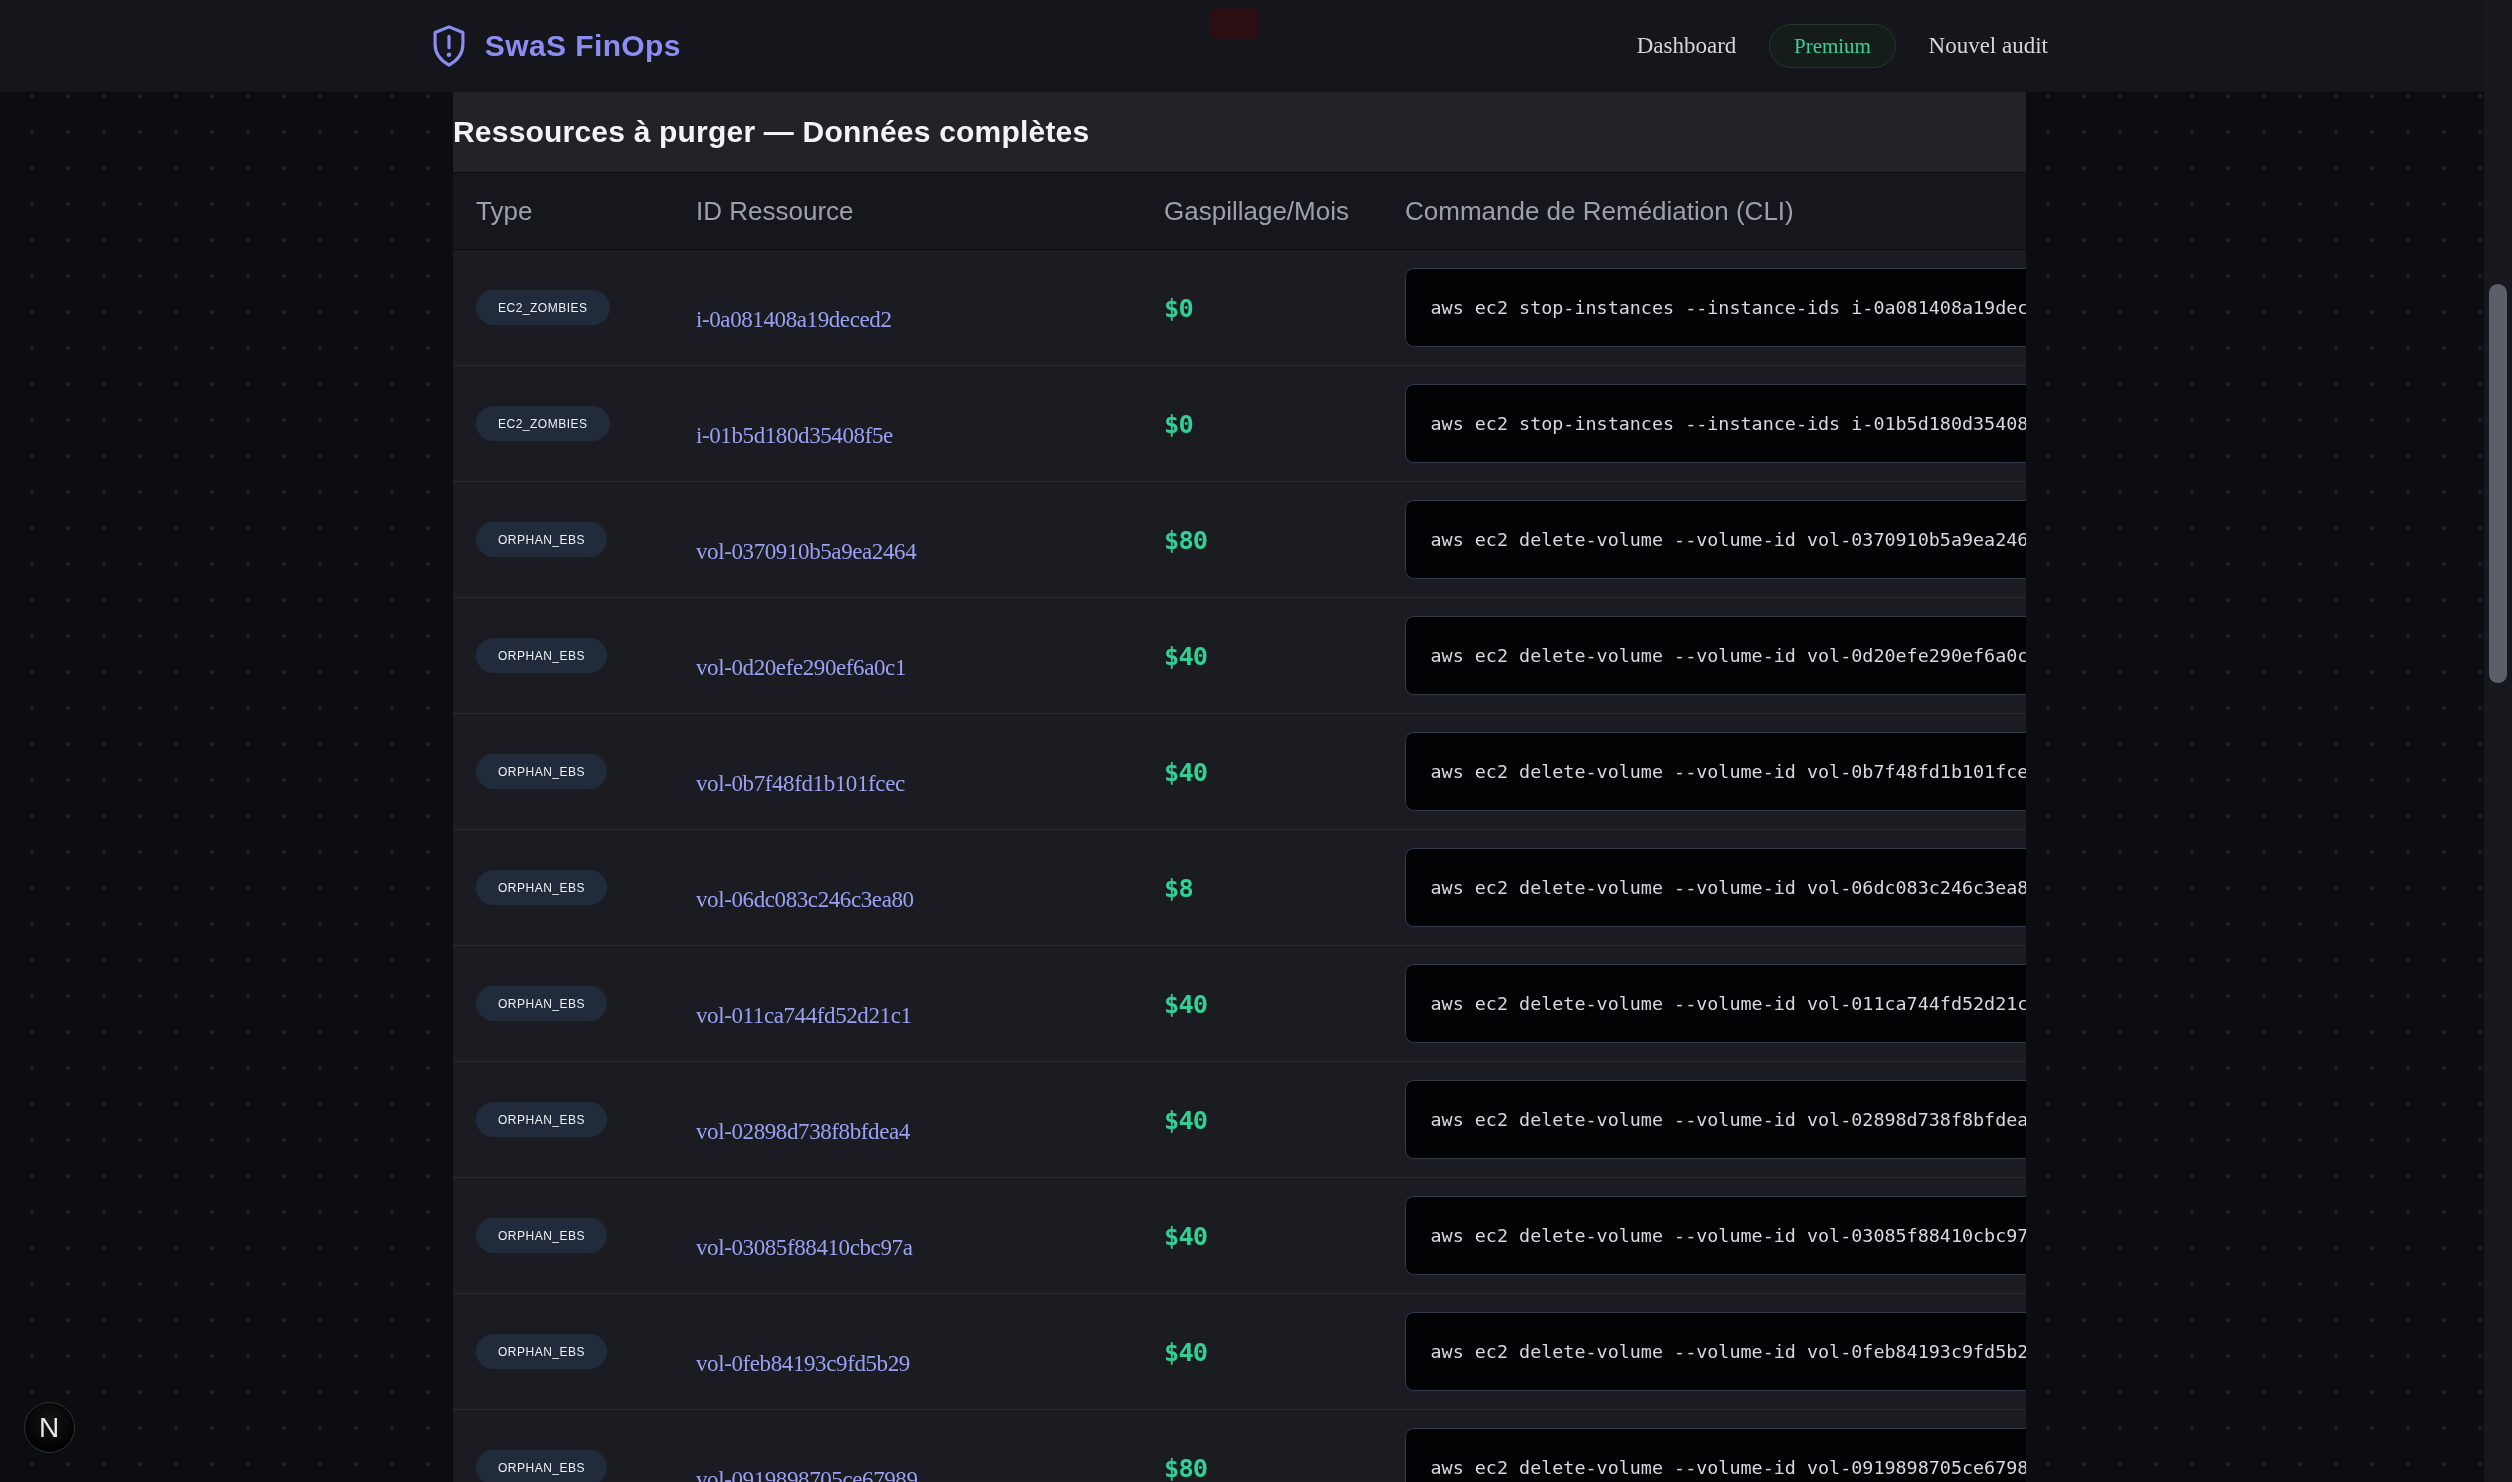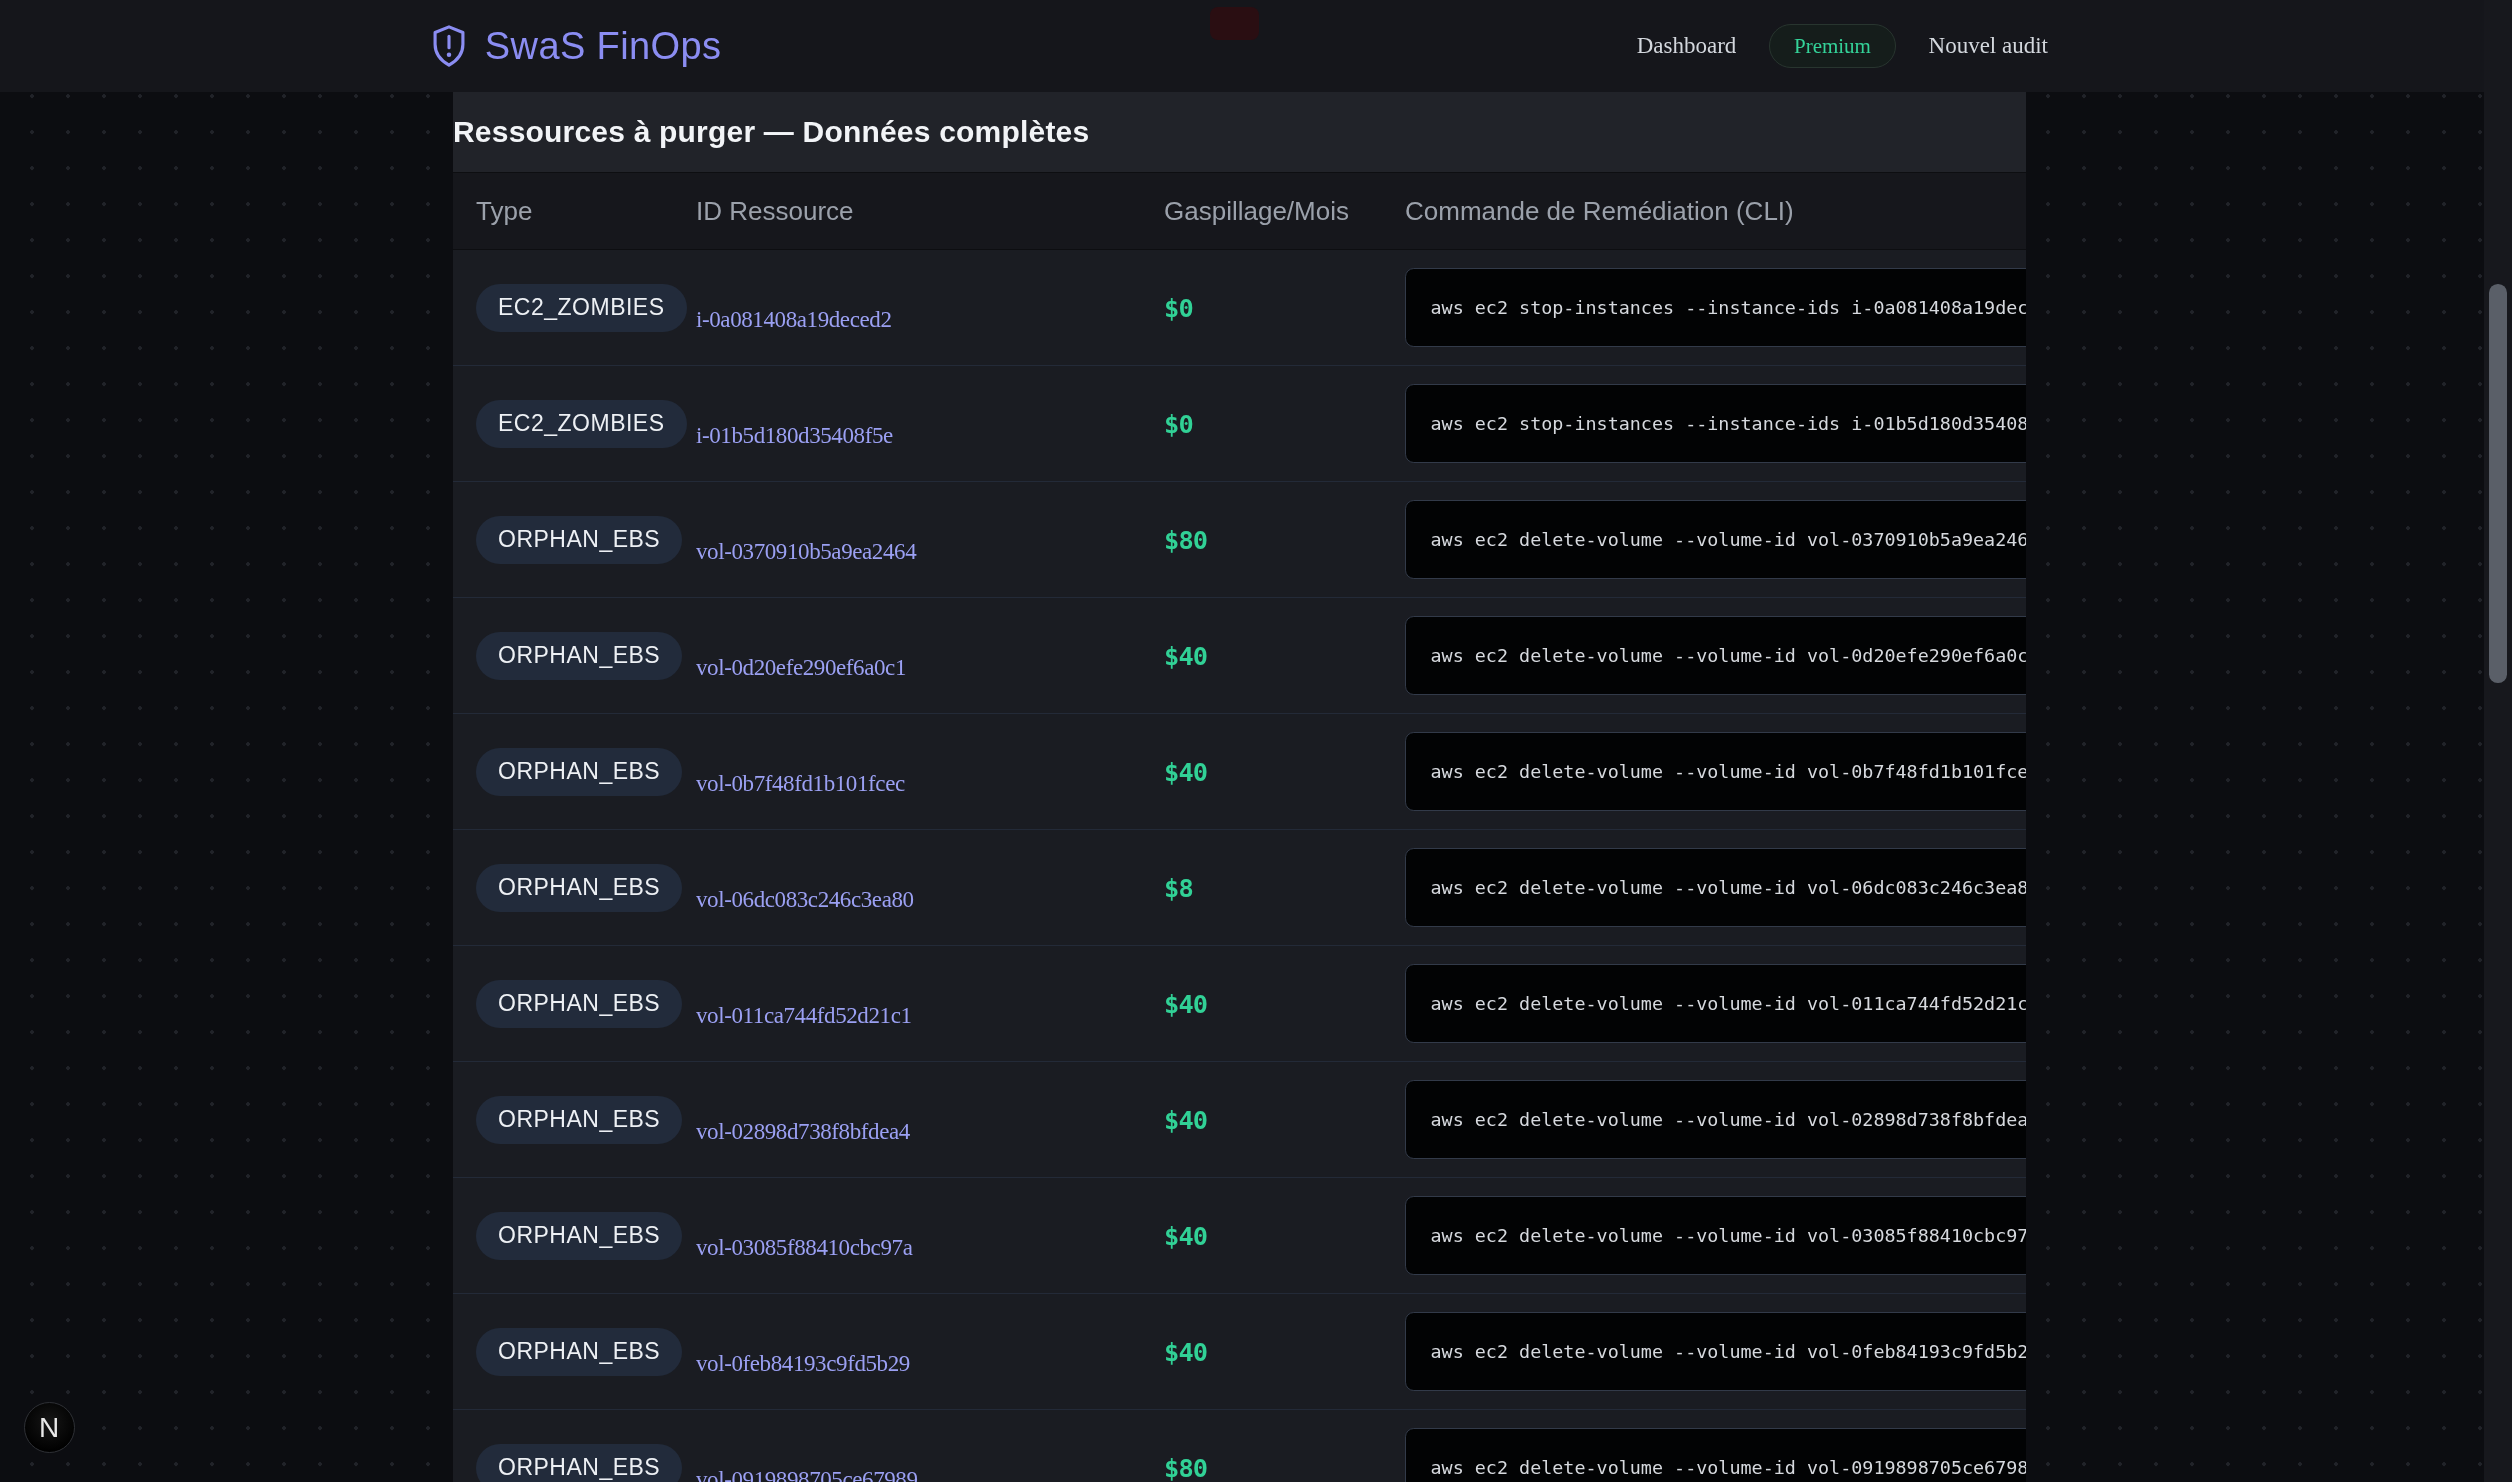--- a/index.html
+++ b/index.html
@@ -11,21 +11,21 @@
     font-family:"Liberation Sans",sans-serif;
     -webkit-font-smoothing:antialiased;
   }
   
   .topbar{
     position:absolute;top:0;left:0;right:0;height:92px;background:#15161b;
     display:flex;align-items:center;justify-content:space-between;
     padding:0 464px 0 429px;box-sizing:border-box;z-index:10;
   }
   .brand{display:flex;align-items:center;gap:15.8px;cursor:pointer;}
-  .brand-name{font-size:38px;font-weight:normal;color:#8b8df2;letter-spacing:0.4px;}
+  .brand-name{font-size:30px;font-weight:bold;color:#8b8df2;letter-spacing:0.4px;}
   .shield{width:40px;height:44px;display:block;}
   .nav{display:flex;align-items:center;gap:33px;font-family:Liberation Serif, serif;}
   .nav-link{font-size:23px;color:#d3d7dd;cursor:pointer;}
   .premium-pill{
     font-size:21px;color:#34d399;background:#151d1b;border:1.8px solid #28352f;
     border-radius:874px;padding:8.8px 23.6px;cursor:pointer;
   }
   .top-marker{
     position:absolute;left:1210px;top:7px;width:49px;height:33px;
     background:#2a0e12;border-radius:7.9px;z-index:11;
@@ -46,21 +46,21 @@
   }
   .thead{
     height:77px;background:#16171c;border-bottom:0.9px solid #0d0e11;
     color:#9ba1ab;font-size:26px;
   }
   .col-price{}
   .col-cli{padding-left:48px;}
   .trow{height:116px;border-bottom:0.9px solid #232a38;background:#1a1c22;}
   .badge{
     display:inline-block;padding:10.5px 22px;background:#222b3b;border-radius:874px;
-    color:#edf0f4;font-size:23px;font-weight:500;letter-spacing:0.5px;
+    color:#edf0f4;font-size:12px;font-weight:500;letter-spacing:0.5px;
   }
   .rid{
     font-family:Liberation Serif, serif;font-size:23px;color:#9ba0f3;
     letter-spacing:-0.4px;
     margin-top:24px;
   }
   .waste{
     font-family:"DejaVu Sans Mono",monospace;font-size:25.4px;font-weight:bold;
     color:#31d196;letter-spacing:-0.9px;
   }

